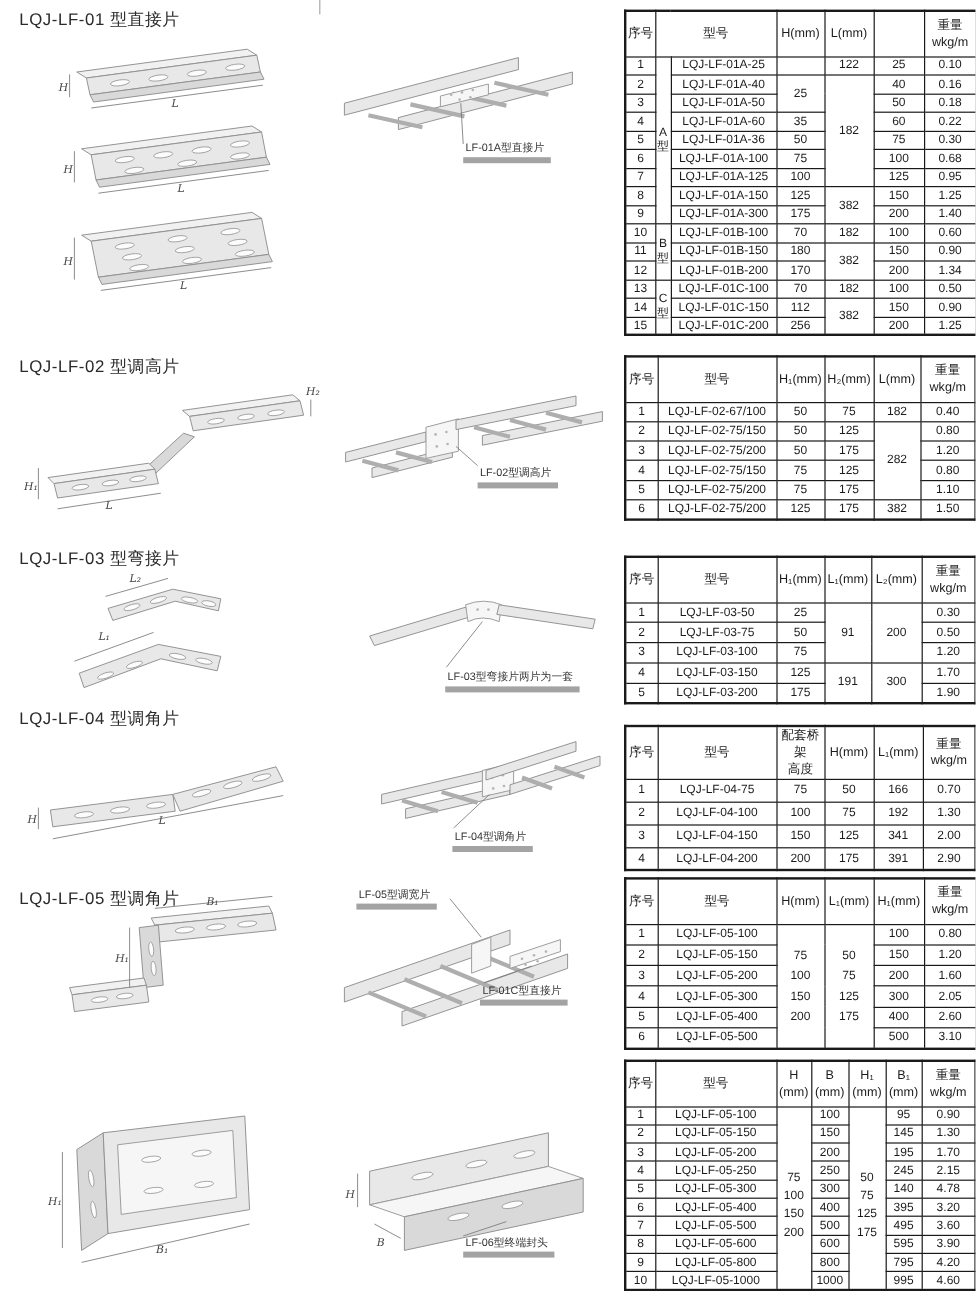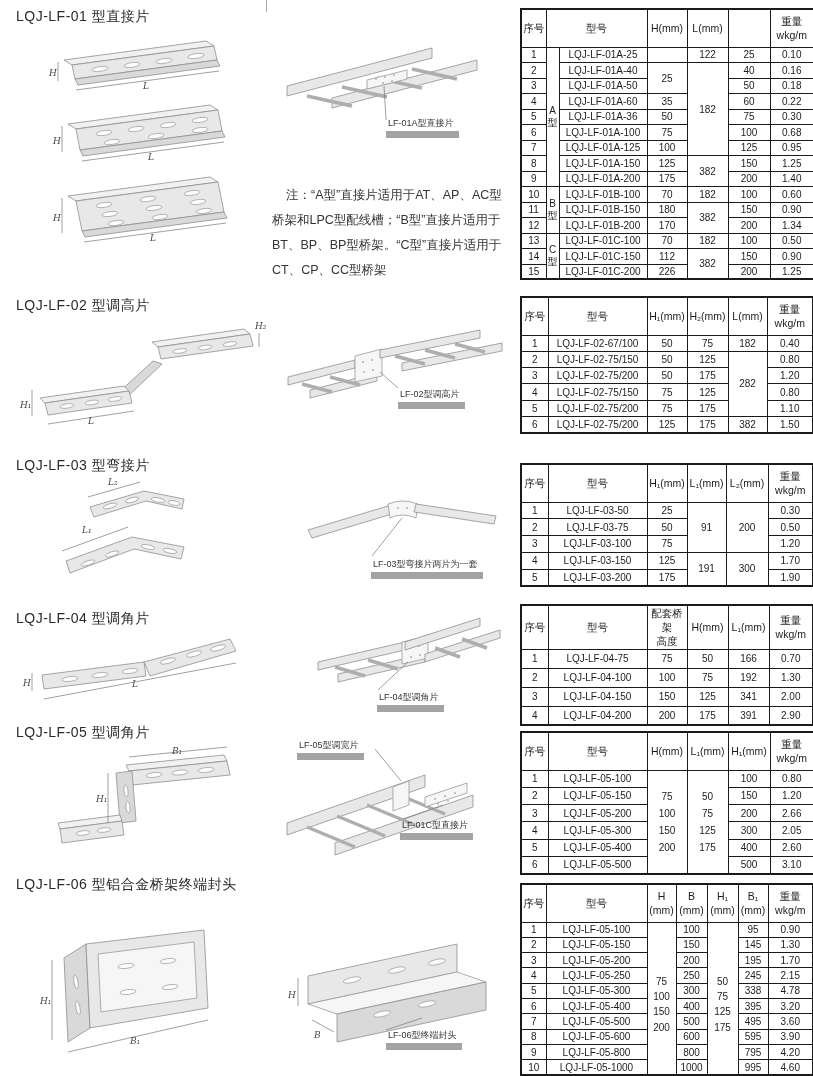--- a/index.html
+++ b/index.html
@@ -1,21 +1,21 @@
 <!DOCTYPE html>
 <html><head>
 <meta charset="utf-8">
 <style>
   html,body{margin:0;padding:0;background:#fff;}
   #page{position:relative;width:813px;height:1076px;background:#ffffff;overflow:hidden;
         font-family:"Liberation Sans",sans-serif;color:#222;}
   .sec-title{position:absolute;left:16px;font-size:14px;color:#2a2a2a;letter-spacing:.5px;white-space:nowrap;}
   .note{position:absolute;left:272px;top:183px;width:244px;font-size:12.5px;line-height:25px;
         color:#333;white-space:pre-line;text-indent:14px;font-weight:500;}
-  .iso-label{position:absolute;font-size:9px;color:#333;border-bottom:7px solid #a3a3a3;
+  .iso-label{position:absolute;font-size:9px;color:#333;border-bottom:5px solid #a3a3a3;
         padding:0 5px 1px 2px;white-space:nowrap;background:transparent;}
   .divider-mark{position:absolute;left:266px;top:0;width:1px;height:12px;background:#aaa;}
   
   table.spec{position:absolute;border-collapse:collapse;table-layout:fixed;
         border:2px solid #1a1a1a;font-family:"Liberation Sans",sans-serif;}
   table.spec th,table.spec td{border:1px solid #1a1a1a;text-align:center;vertical-align:middle;
         padding:0 1px;font-weight:normal;color:#1c1c1c;overflow:hidden;}
   table.spec th{font-size:10.5px;white-space:pre-line;line-height:1.35;}
   table.spec td{font-size:10px;}
   td.mdl{text-align:left;padding-left:7px;white-space:nowrap;}
@@ -37,28 +37,23 @@
 </head>
 <body>
 
 <div id="page">
 
   <div class="divider-mark"></div>
 
   <div class="sec-title" style="top:8px">LQJ-LF-01 型直接片</div>
   <div class="sec-title" style="top:297px">LQJ-LF-02 型调高片</div>
   <div class="sec-title" style="top:457px">LQJ-LF-03 型弯接片</div>
-  <div class="sec-title" style="top:610px">LQJ-LF-04 型调角片</div>
-  <div class="sec-title" style="top:724px">LQJ-LF-05 型调角片</div>
-  <div class="sec-title" style="top:876px">LQJ-LF-06 型铝合金桥架终端封头</div>
-
-  <div class="note">注：“A型”直接片适用于AT、AP、AC型
-桥架和LPC型配线槽；“B型”直接片适用于
-BT、BP、BP型桥架。“C型”直接片适用于
-CT、CP、CC型桥架</div>
+  <div class="sec-title" style="top:590px">LQJ-LF-04 型调角片</div>
+  <div class="sec-title" style="top:740px">LQJ-LF-05 型调角片</div>
+
 
   <svg style="left:12px;top:38px" width="252" height="232" viewBox="0 0 252 232">
     <g>
       <polygon class="pf" points="52,22 194,3 202,8 60,27"></polygon>
       <polygon class="pw" points="60,27 202,8 205,22 63,41"></polygon>
       <polygon class="pb" points="63,41 205,22 208,28 66,47"></polygon>
       <ellipse class="sl" cx="88" cy="31" rx="8" ry="2.4" transform="rotate(-8 88 31)"></ellipse>
       <ellipse class="sl" cx="120" cy="27" rx="8" ry="2.4" transform="rotate(-8 120 27)"></ellipse>
       <ellipse class="sl" cx="152" cy="23" rx="8" ry="2.4" transform="rotate(-8 152 23)"></ellipse>
       <ellipse class="sl" cx="184" cy="18" rx="8" ry="2.4" transform="rotate(-8 184 18)"></ellipse>
@@ -392,21 +387,21 @@
         <tr style="height: 15.5px;">
           <td>8</td>
           <td class="mdl">LQJ-LF-01A-150</td>
           <td>125</td>
           <td rowspan="2">382</td>
           <td>150</td>
           <td>1.25</td>
         </tr>
         <tr style="height: 15.5px;">
           <td>9</td>
-          <td class="mdl">LQJ-LF-01A-200</td>
+          <td class="mdl">LQJ-LF-01A-300</td>
           <td>175</td>
           <td>200</td>
           <td>1.40</td>
         </tr>
         <tr style="height: 15.5px;">
           <td>10</td>
           <td rowspan="3" class="vgroup">B
 型</td>
           <td class="mdl">LQJ-LF-01B-100</td>
           <td>70</td>
@@ -443,21 +438,21 @@
           <td>14</td>
           <td class="mdl">LQJ-LF-01C-150</td>
           <td>112</td>
           <td rowspan="2">382</td>
           <td>150</td>
           <td>0.90</td>
         </tr>
         <tr style="height: 15px;">
           <td>15</td>
           <td class="mdl">LQJ-LF-01C-200</td>
-          <td>226</td>
+          <td>256</td>
           <td>200</td>
           <td>1.25</td>
         </tr>
       </tbody>
     </table>
   <table class="spec" style="left:520px;top:296px;width:292px">
       <colgroup>
         <col style="width: 27px;">
         <col style="width: 99px;">
         <col style="width: 40px;">
@@ -675,21 +670,21 @@
         <tr style="height: 17.3px;">
           <td>2</td>
           <td class="mdl">LQJ-LF-05-150</td>
           <td>150</td>
           <td>1.20</td>
         </tr>
         <tr style="height: 17.3px;">
           <td>3</td>
           <td class="mdl">LQJ-LF-05-200</td>
           <td>200</td>
-          <td>2.66</td>
+          <td>1.60</td>
         </tr>
         <tr style="height: 17.3px;">
           <td>4</td>
           <td class="mdl">LQJ-LF-05-300</td>
           <td>300</td>
           <td>2.05</td>
         </tr>
         <tr style="height: 17.3px;">
           <td>5</td>
           <td class="mdl">LQJ-LF-05-400</td>
@@ -764,21 +759,21 @@
           <td>4</td>
           <td class="mdl">LQJ-LF-05-250</td>
           <td>250</td>
           <td>245</td>
           <td>2.15</td>
         </tr>
         <tr style="height: 15.3px;">
           <td>5</td>
           <td class="mdl">LQJ-LF-05-300</td>
           <td>300</td>
-          <td>338</td>
+          <td>140</td>
           <td>4.78</td>
         </tr>
         <tr style="height: 15.3px;">
           <td>6</td>
           <td class="mdl">LQJ-LF-05-400</td>
           <td>400</td>
           <td>395</td>
           <td>3.20</td>
         </tr>
         <tr style="height: 15.3px;">

